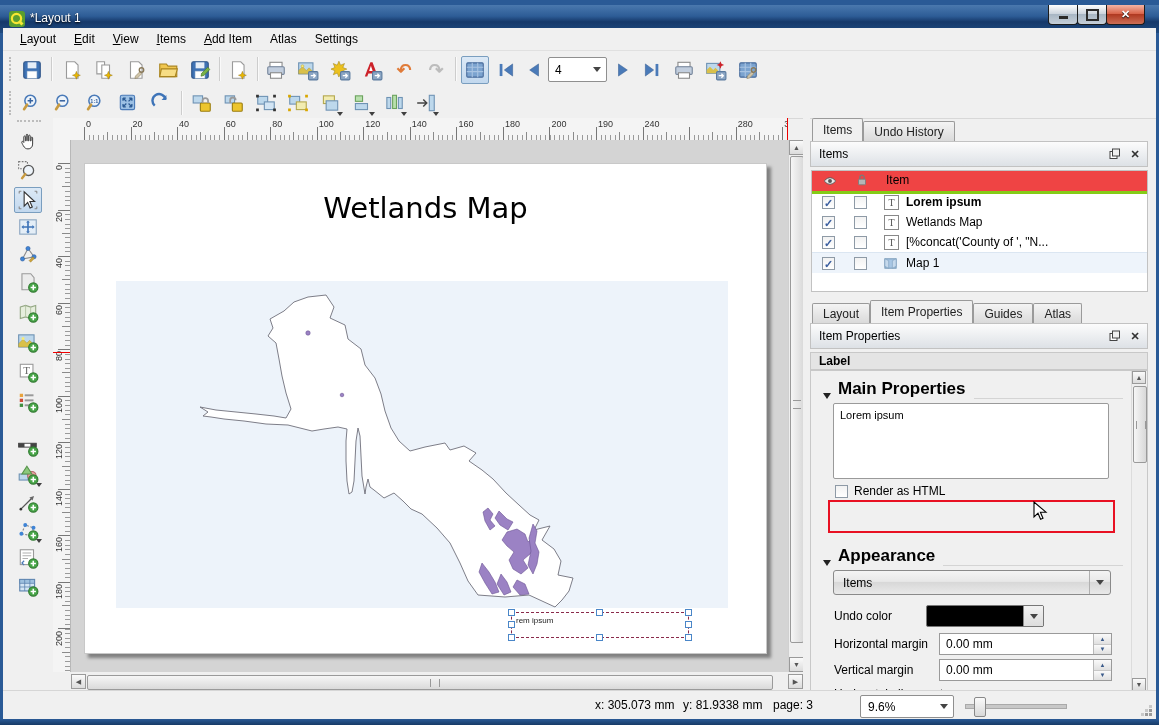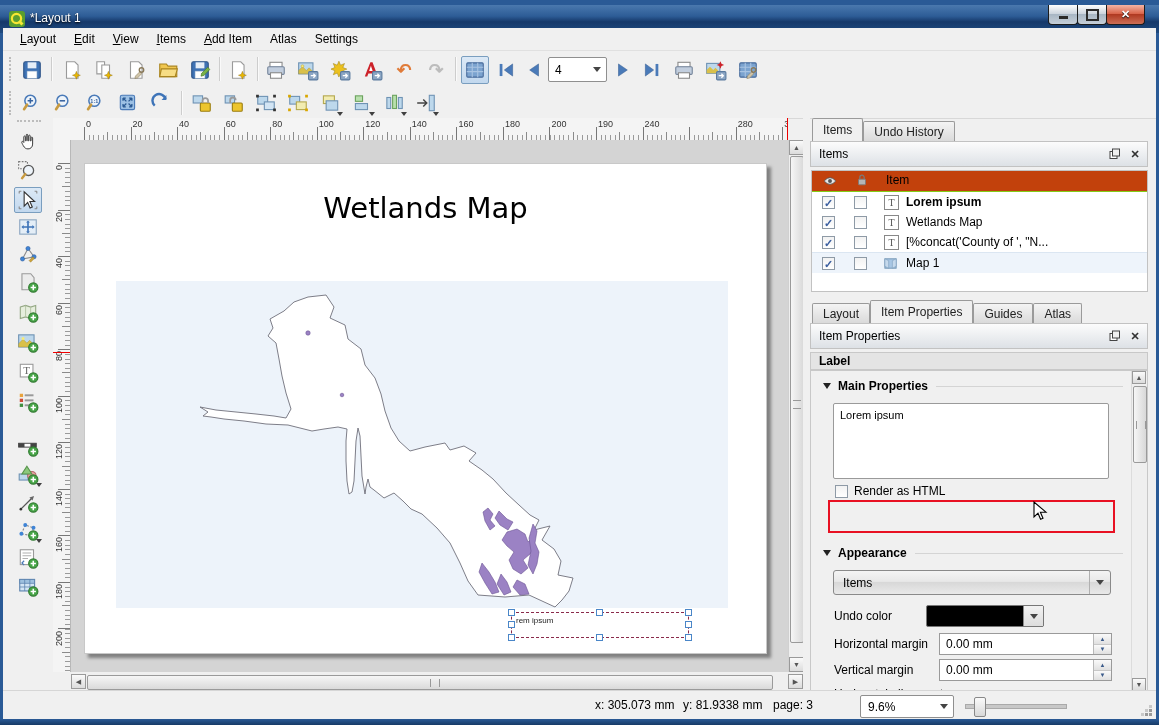--- a/index.html
+++ b/index.html
@@ -66,33 +66,33 @@
   
   #splitter{left:803px;top:118px;width:7px;height:572px;background:#f0f0f0;}
   .dock-tabs{position:absolute;display:flex;align-items:flex-end;height:22px;}
   .tab{height:19px;padding:0 10px;border:1px solid #9a9a9a;border-bottom:none;background:linear-gradient(#f4f4f4,#dadada);font-size:12px;display:flex;align-items:center;border-radius:2px 2px 0 0;color:#222;}
   .tab.active{height:22px;background:#f0f0f0;z-index:2;}
   .dock-header{position:absolute;background:linear-gradient(#fcfcfc,#dde1e6);border:1px solid #c2c2c2;display:flex;align-items:center;font-size:12px;padding-left:8px;box-sizing:border-box;}
   .dock-header .sp{flex:1;}
   .dock-ico{width:16px;height:16px;display:flex;align-items:center;justify-content:center;margin-right:4px;color:#333;font-size:11px;font-weight:bold;}
   
   #tree{left:811px;top:170px;width:337px;height:122px;background:#fff;border:1px solid #c2c2c2;box-sizing:border-box;}
-  #tree-header{position:absolute;left:0;top:0;width:100%;height:20px;border-bottom:1px solid #84cc16;background:#c2410c;}
+  #tree-header{position:absolute;left:0;top:0;width:100%;height:20px;border-bottom:3px solid #84cc16;background:#ef4444;}
   #tree-header svg{width:14px;height:14px;}
   .trow{position:absolute;left:0;width:100%;height:20px;display:flex;align-items:center;}
   .trow.hl{background:#eef4fb;border-top:1px solid #dbe6f2;}
   .cb{position:absolute;left:10px;width:13px;height:13px;border:1px solid #8e9aa6;background:linear-gradient(#f2f2f2,#fff);font-size:11px;font-weight:bold;color:#3b5fa0;line-height:12px;text-align:center;box-sizing:border-box;}
   .cb.c2{left:42px;}
   .ticon{position:absolute;left:72px;width:13px;height:13px;border:1px solid #888;background:#fff;color:#555;font-size:10px;line-height:13px;text-align:center;font-family:"Liberation Serif",serif;}
   .micon{position:absolute;left:71px;width:15px;height:15px;}
   .tlabel{position:absolute;left:94px;font-size:12px;white-space:nowrap;}
   .tlabel.b{font-weight:bold;}
   
   #props-body{left:810px;top:370px;width:338px;height:322px;background:#f0f0f0;border:1px solid #c8c8c8;box-sizing:border-box;overflow:hidden;}
-  .grp-head{position:absolute;display:flex;align-items:center;font-weight:bold;font-size:12px;}
+  .grp-head{position:absolute;display:flex;align-items:flex-end;font-weight:bold;font-size:17px;}
   .tri{width:0;height:0;border-left:4px solid transparent;border-right:4px solid transparent;border-top:6px solid #222;margin-right:7px;}
   .grp-line{flex:1;height:1px;background:#d4d4d4;margin-left:8px;}
   #label-bar{left:810px;top:352px;width:338px;height:18px;background:#e4e4e4;border:1px solid #c8c8c8;font-weight:bold;font-size:12px;padding:1px 0 0 8px;box-sizing:border-box;}
   #main-text{position:absolute;left:22px;top:32px;width:276px;height:76px;background:#fff;border:1px solid #9a9a9a;border-radius:2px;font-size:11px;padding:5px 6px;box-sizing:border-box;}
   .w7btn{position:absolute;background:linear-gradient(#f4f4f4,#e8e8e8 45%,#d8d8d8 50%,#e9e9e9);border:1px solid #8a8a8a;border-radius:3px;font-size:12px;display:flex;align-items:center;justify-content:center;box-sizing:border-box;}
   #red-box{position:absolute;left:17px;top:129px;width:287px;height:33px;border:2px solid #e81123;box-sizing:border-box;}
   .chkrow{position:absolute;display:flex;align-items:center;font-size:12px;}
   .chk{width:13px;height:13px;border:1px solid #8e9aa6;background:linear-gradient(#f2f2f2,#fff);margin-right:6px;box-sizing:border-box;}
   .plabel{position:absolute;font-size:12px;}
   .spin{position:absolute;height:22px;background:#fff;border:1px solid #9a9a9a;box-sizing:border-box;font-size:12px;}

